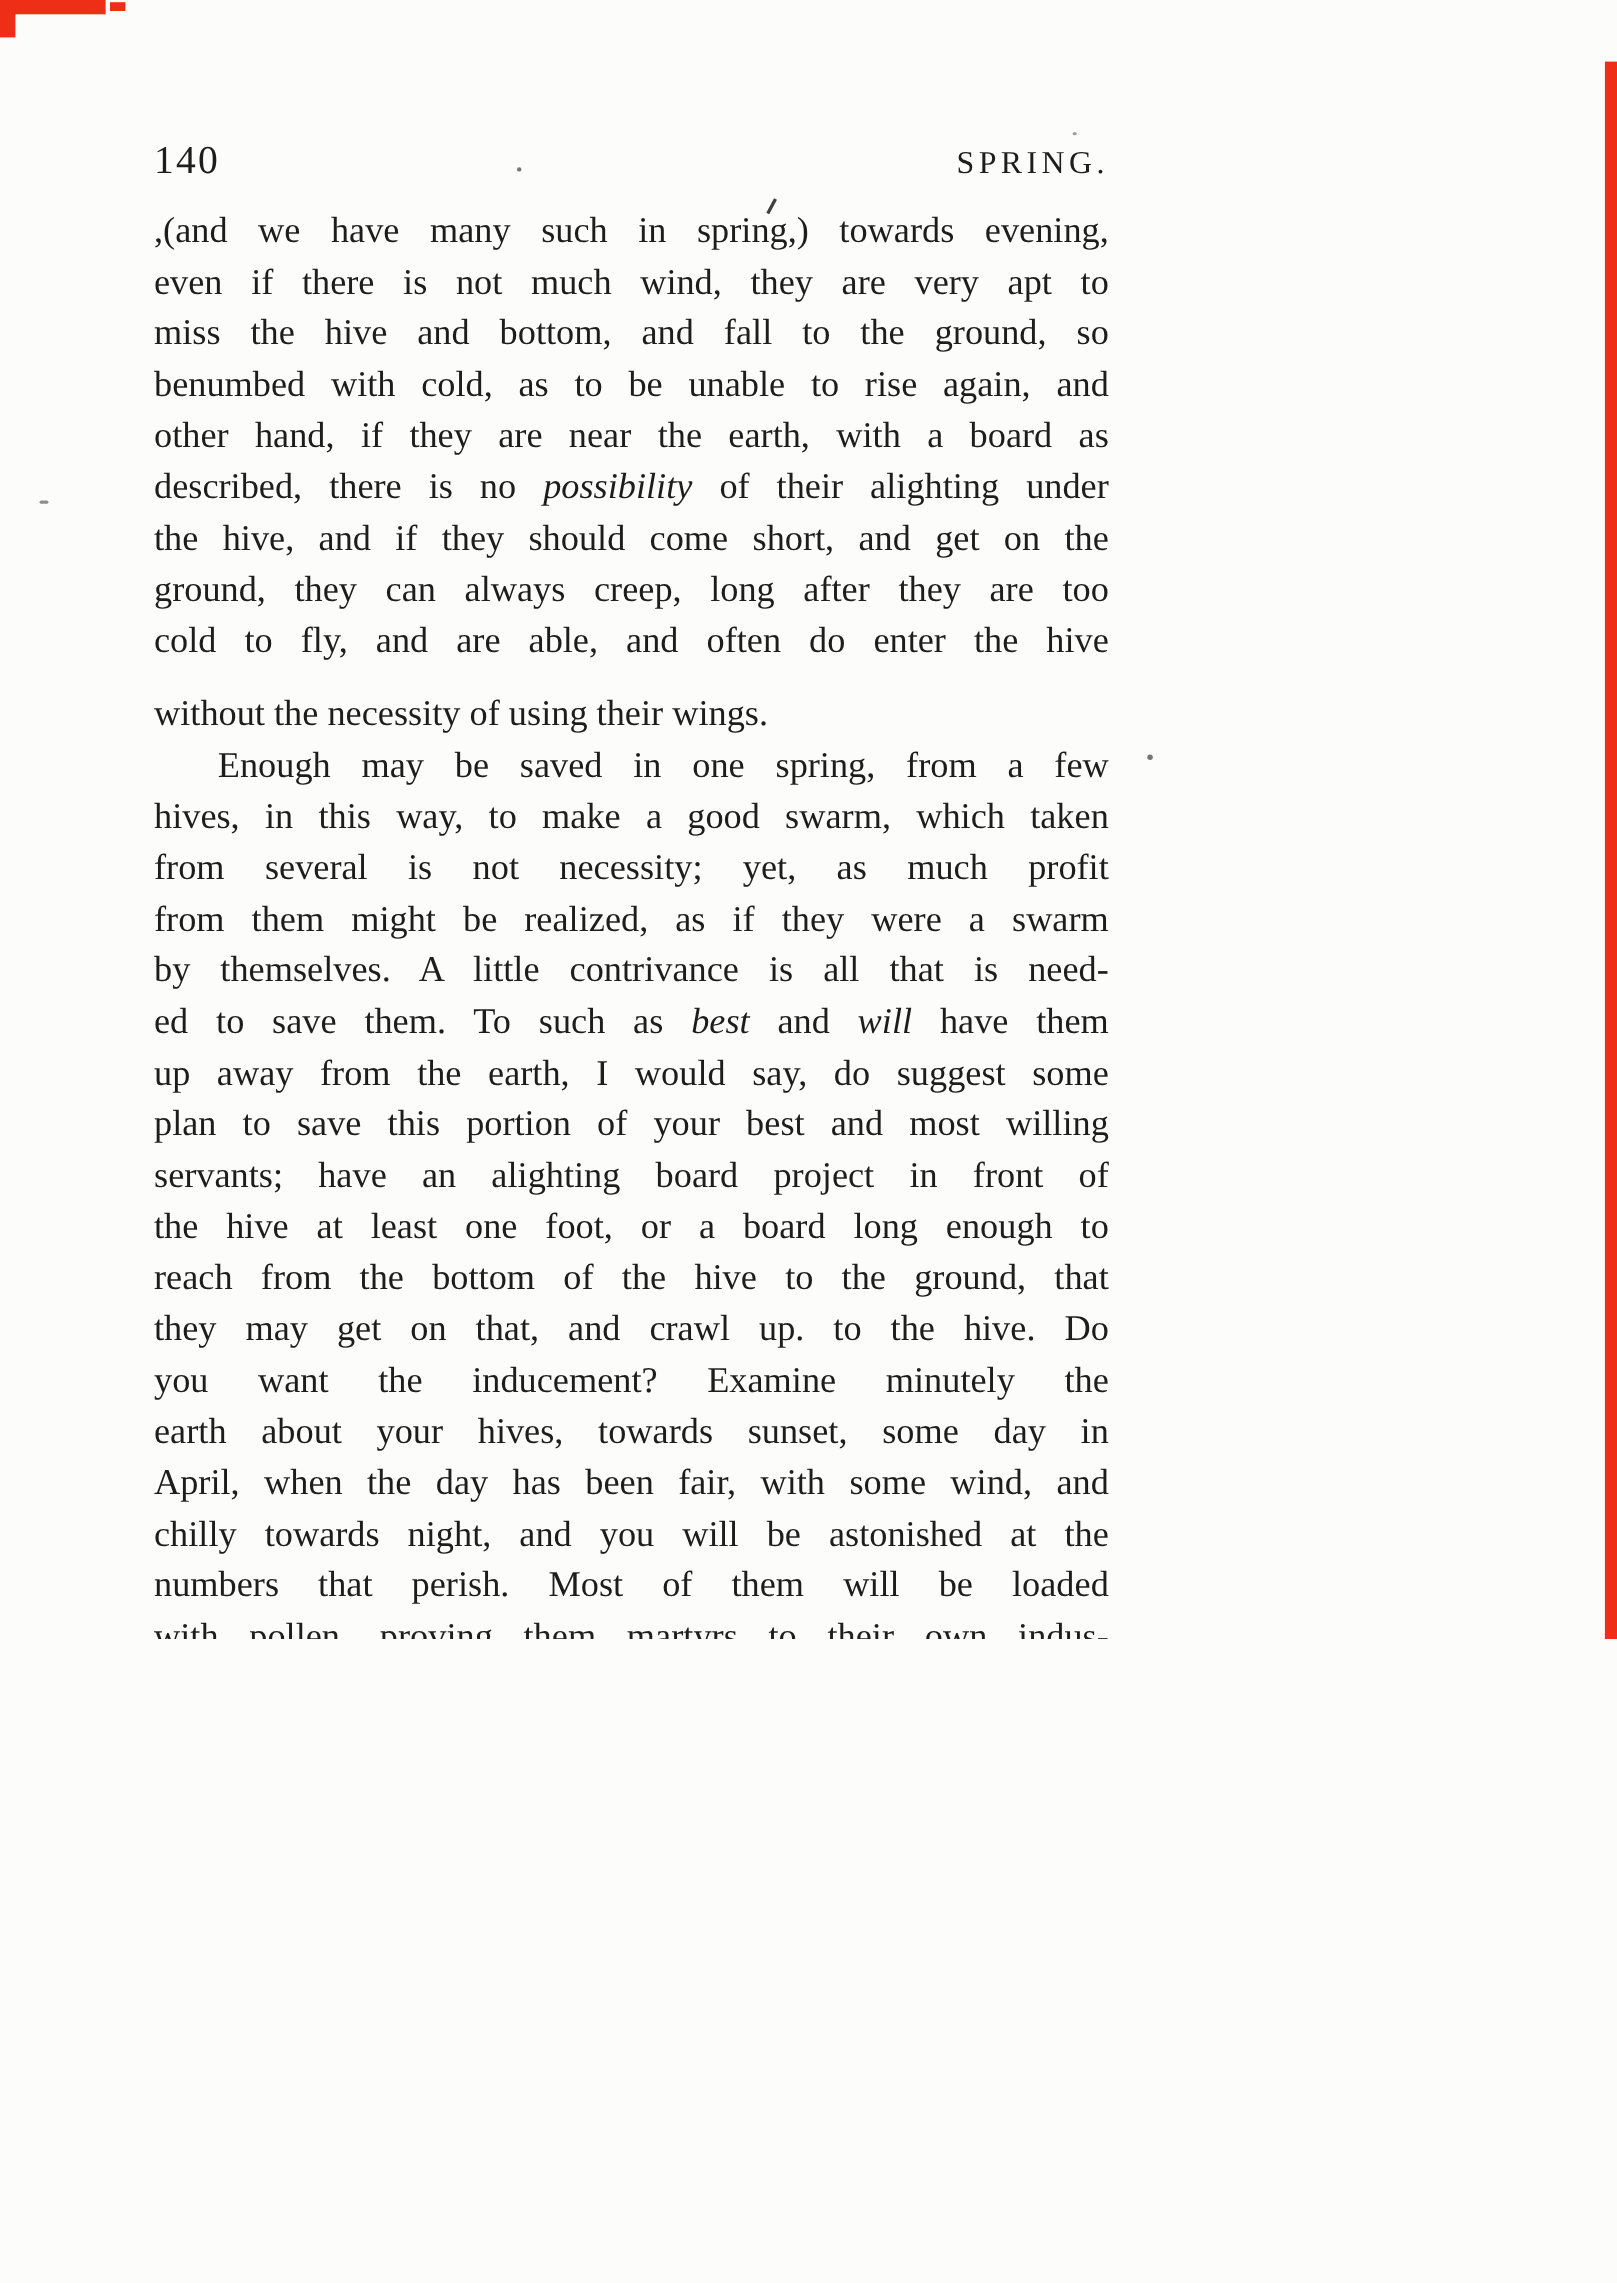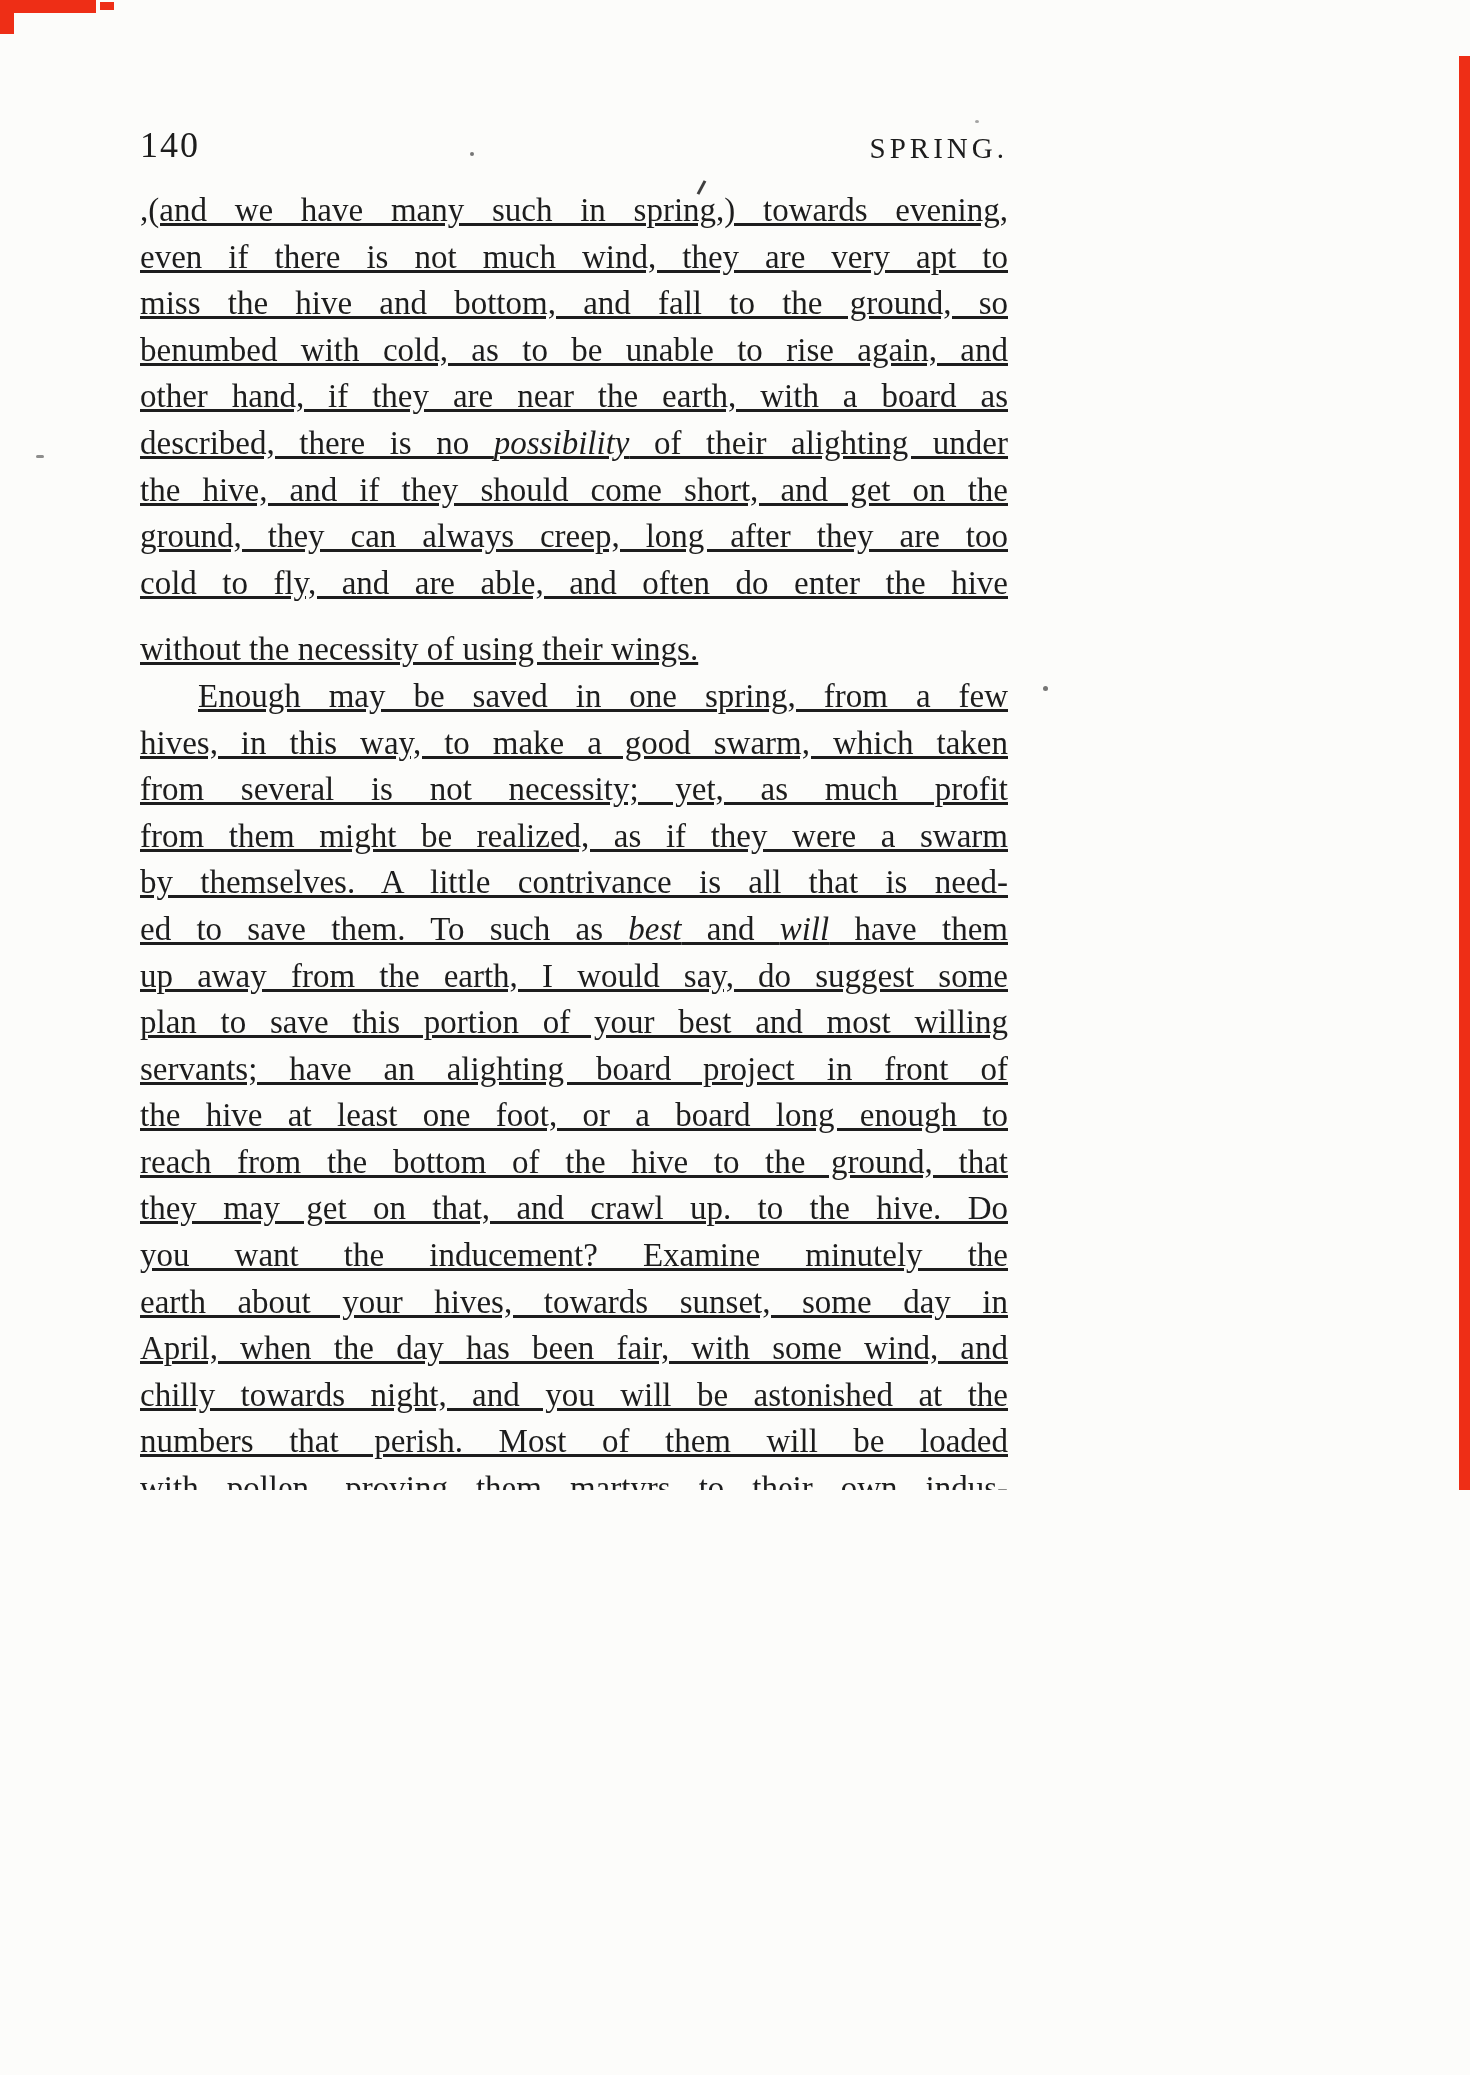--- a/index.html
+++ b/index.html
@@ -29,21 +29,20 @@
   
   .page-body{
     position:absolute;left:140px;top:187px;width:868px;
     font-size:33px;
   }
   .line{
     height:46.6px;line-height:46.6px;
     text-align:justify;
     text-align-last:justify;
     white-space:normal;
-    text-decoration:underline;
   }
   .line.end{text-align-last:left;margin-top:20px;}
   .line.indent{text-indent:58px;}
   .it{font-style:italic;}
   
   .edge{
     position:absolute;background:var(--scan-edge);
   }
   
   .speck{

